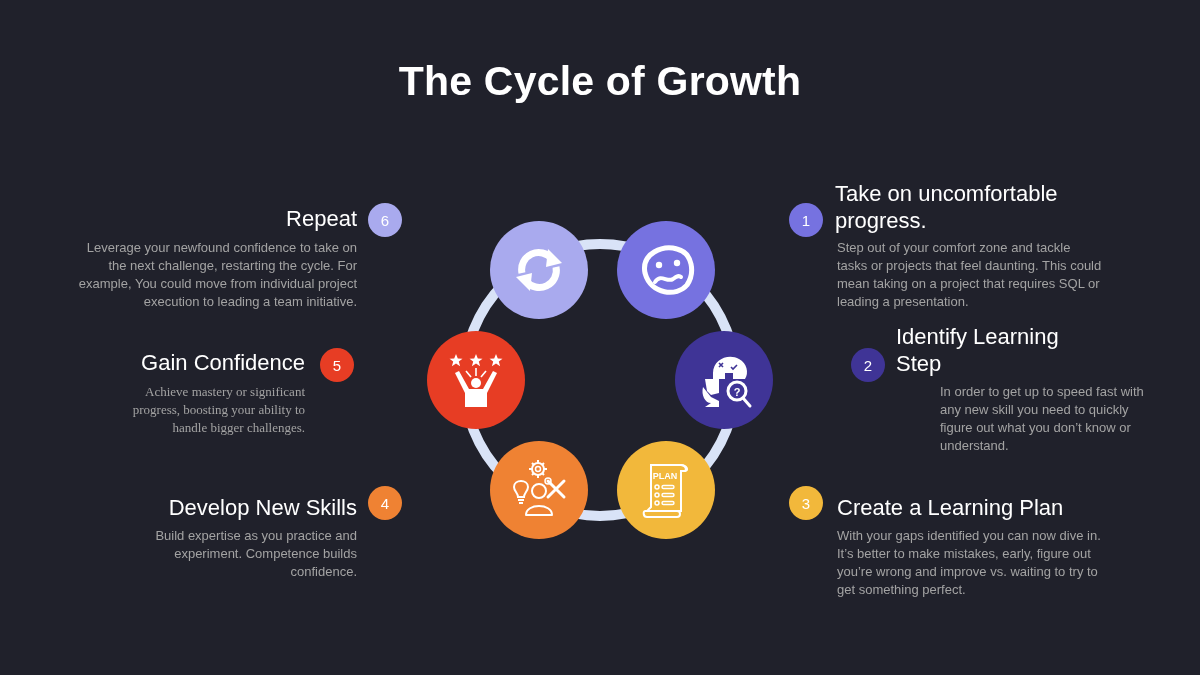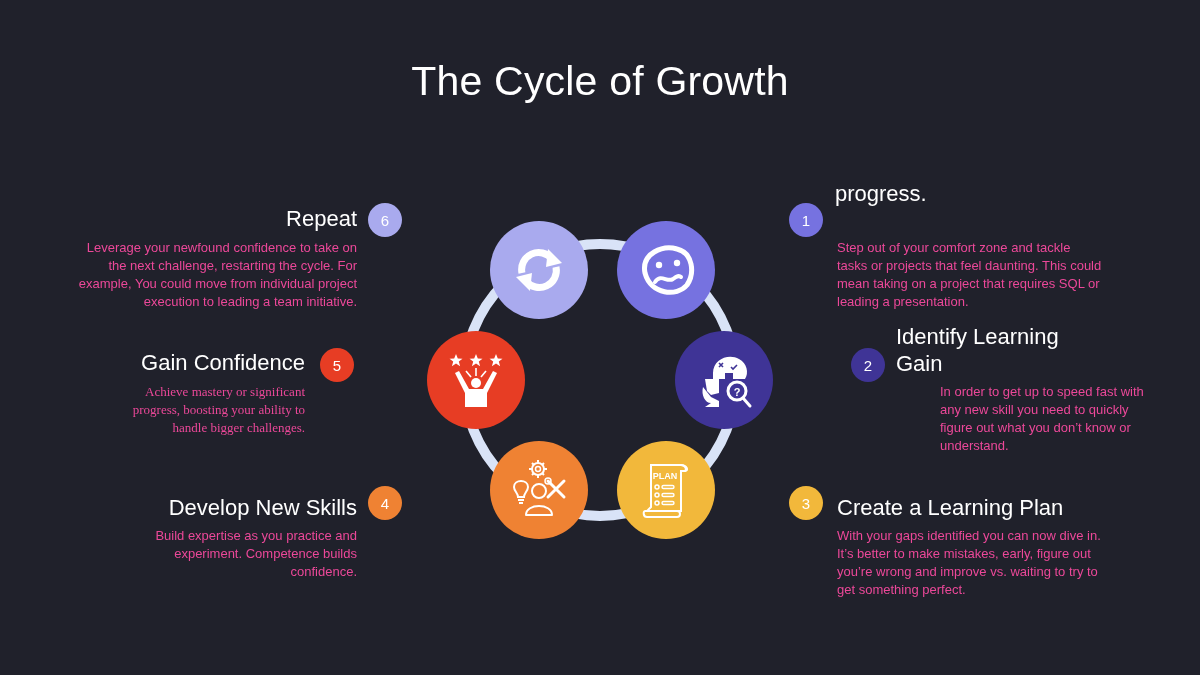--- a/index.html
+++ b/index.html
@@ -9,21 +9,21 @@
       font-family: "Liberation Sans", sans-serif;
       color: #ffffff;
       position: relative;
     }
     .title {
       position: absolute;
       left: 0; right: 0;
       top: 58px;
       text-align: center;
       font-size: 41px;
-      font-weight: 400;
+      font-weight: 700;
       letter-spacing: 0.2px;
       color: #ffffff;
     }
     .ring {
       position: absolute;
       left: 459px; top: 239px;
       width: 282px; height: 282px;
       border: 10px solid #d9e3f7;
       border-radius: 50%;
     }
@@ -45,21 +45,21 @@
     .step-title {
       position: absolute;
       font-size: 22px;
       line-height: 27px;
       color: #ffffff;
     }
     .step-desc {
       position: absolute;
       font-size: 13px;
       line-height: 18px;
-      color: #ec4899;
+      color: #a3a3a3;
     }
     .right { text-align: left; }
     .left { text-align: right; }
   </style>
 </head>
 <body>
 
 <div class="title">The Cycle of Growth</div>
 
 <div class="ring"></div>
@@ -138,27 +138,28 @@
 </div>
 
 <div class="badge" style="left:789px; top:203px; background:#7672e0;">1</div>
 <div class="badge" style="left:851px; top:348px; background:#3f3496;">2</div>
 <div class="badge" style="left:789px; top:486px; background:#f2b83b;">3</div>
 <div class="badge" style="left:368px; top:486px; background:#ef8233;">4</div>
 <div class="badge" style="left:320px; top:348px; background:#e73d24;">5</div>
 <div class="badge" style="left:368px; top:203px; background:#a9aaee;">6</div>
 
 <div class="step-title right" style="left:835px; top:180px; width:300px;">
+  <div>Take on uncomfortable</div>
   <div>progress.</div>
 </div>
 <div class="step-desc right" style="left:837px; top:239px; width:265px;">Step out of your comfort zone and tackle tasks or projects that feel daunting. This could mean taking on a project that requires SQL or leading a presentation.</div>
 
 <div class="step-title right" style="left:896px; top:323px; width:260px;">
   <div>Identify Learning</div>
-  <div>Gain</div>
+  <div>Step</div>
 </div>
 <div class="step-desc right" style="left:896px; top:383px; width:218px;margin-left:44px;">In order to get up to speed fast with any new skill you need to quickly figure out what you don’t know or understand.</div>
 
 <div class="step-title right" style="left:837px; top:494px; width:300px;">Create a Learning Plan</div>
 <div class="step-desc right" style="left:837px; top:527px; width:270px;">With your gaps identified you can now dive in. It’s better to make mistakes, early, figure out you’re wrong and improve vs. waiting to try to get something perfect.</div>
 
 <div class="step-title left" style="left:100px; top:494px; width:257px;">Develop New Skills</div>
 <div class="step-desc left" style="left:140px; top:527px; width:217px;">Build expertise as you practice and experiment. Competence builds confidence.</div>
 
 <div class="step-title left" style="left:80px; top:349px; width:225px;">Gain Confidence</div>

